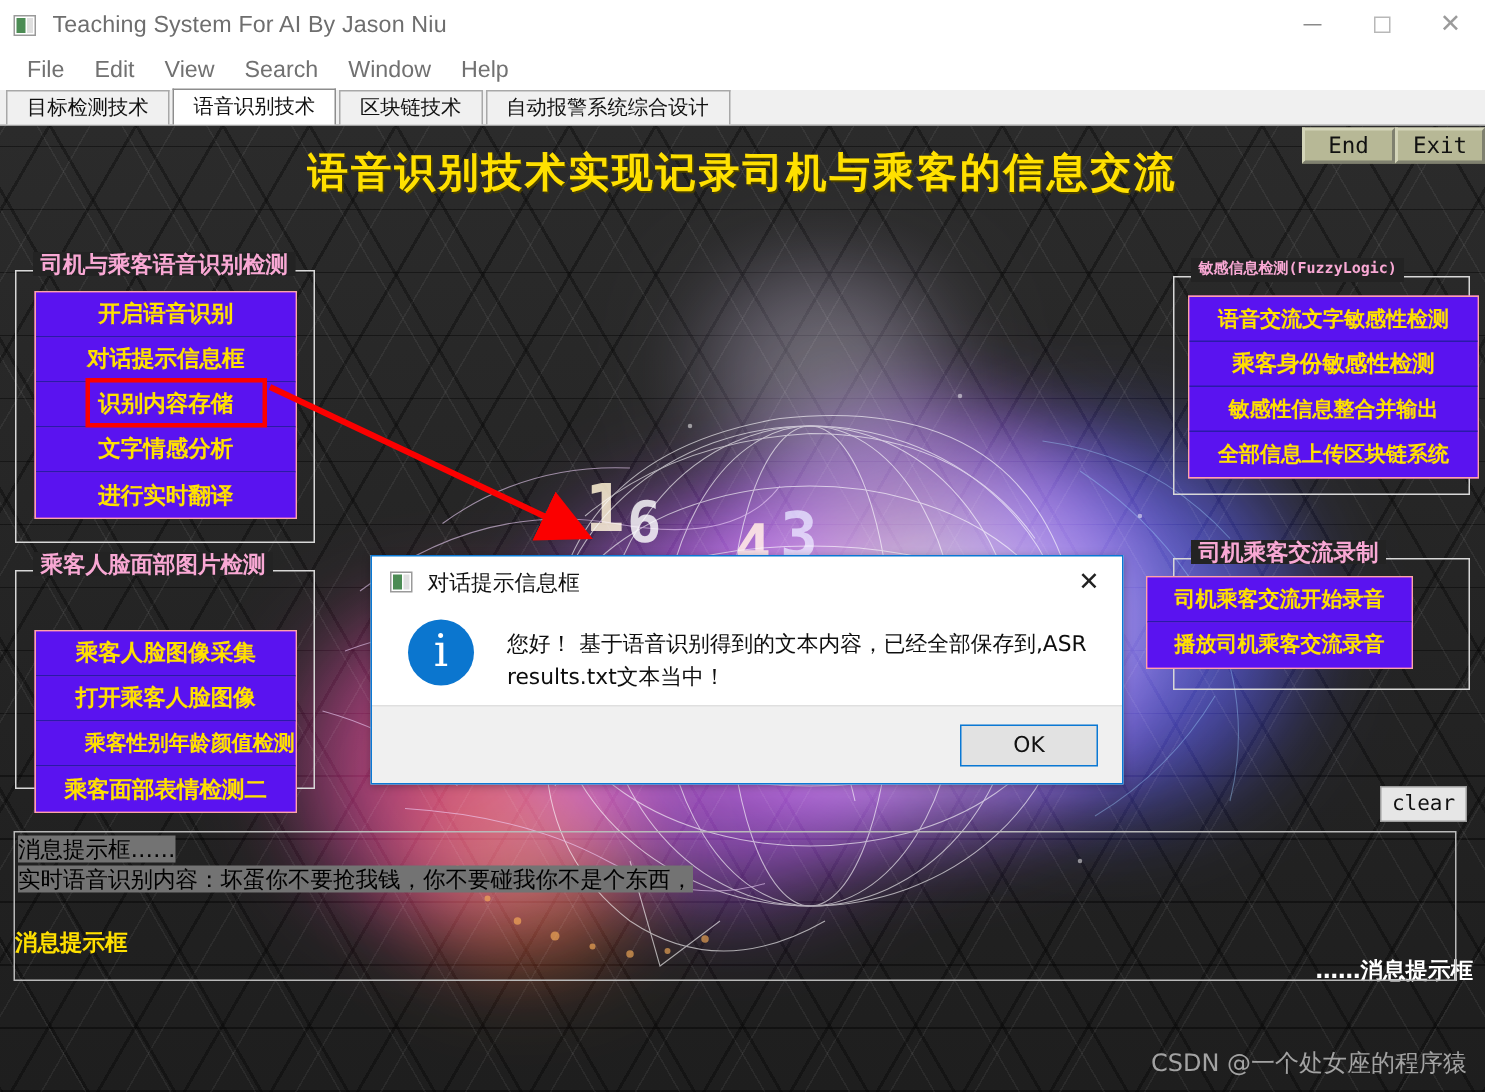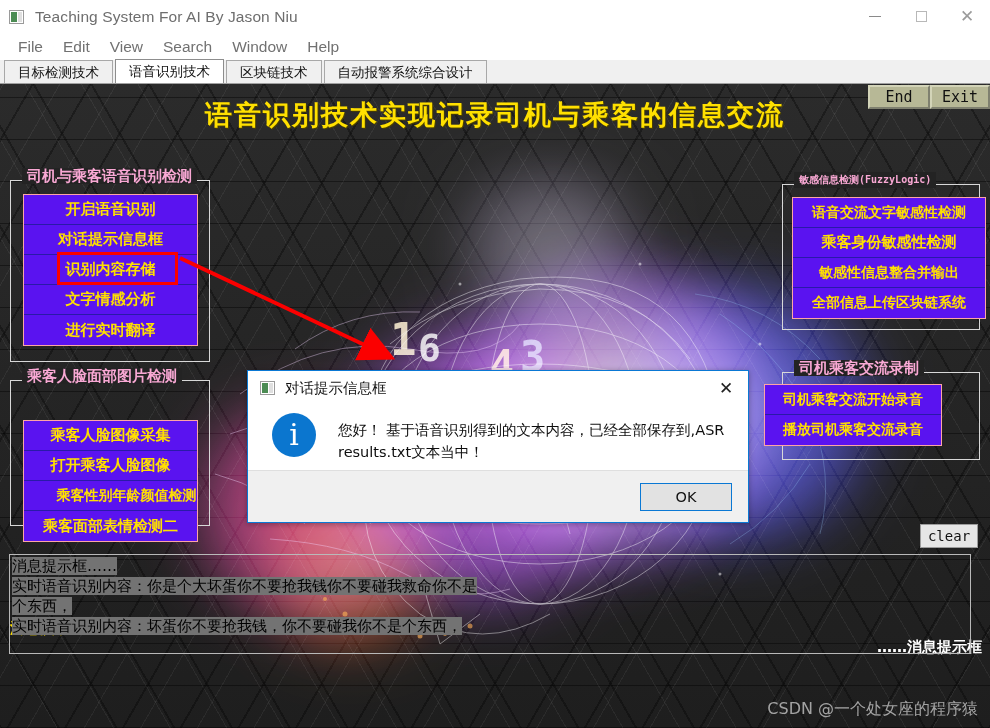--- a/index.html
+++ b/index.html
@@ -468,21 +468,20 @@
       <div class="vbtn" style="font-size:14px;">司机乘客交流开始录音</div>
       <div class="vbtn" style="font-size:14px;">播放司机乘客交流录音</div>
     </div>
 
     <div class="clear-btn">clear</div>
     <div class="msg-label">消息提示框</div>
     <div class="msg-label-right">……消息提示框</div>
 
     <div class="msg-box">
       <div class="msg-line"><span>消息提示框……</span></div>
-      <div class="msg-line wrap"><span>实时语音识别内容：你是个大坏蛋你不要抢我钱你不要碰我救命你不是个东西，</span></div>
       <div class="msg-line"><span>实时语音识别内容：坏蛋你不要抢我钱，你不要碰我你不是个东西，</span></div>
     </div>
 
     <svg class="arrow-svg">
       <defs>
         <marker id="ah" markerWidth="9" markerHeight="9" refX="7" refY="4.5" orient="auto">
           <path d="M0,0 L9,4.5 L0,9 z" fill="#fb0000"></path>
         </marker>
       </defs>
       <line x1="180" y1="174" x2="388" y2="272" stroke="#fb0000" stroke-width="4" marker-end="url(#ah)"></line>

